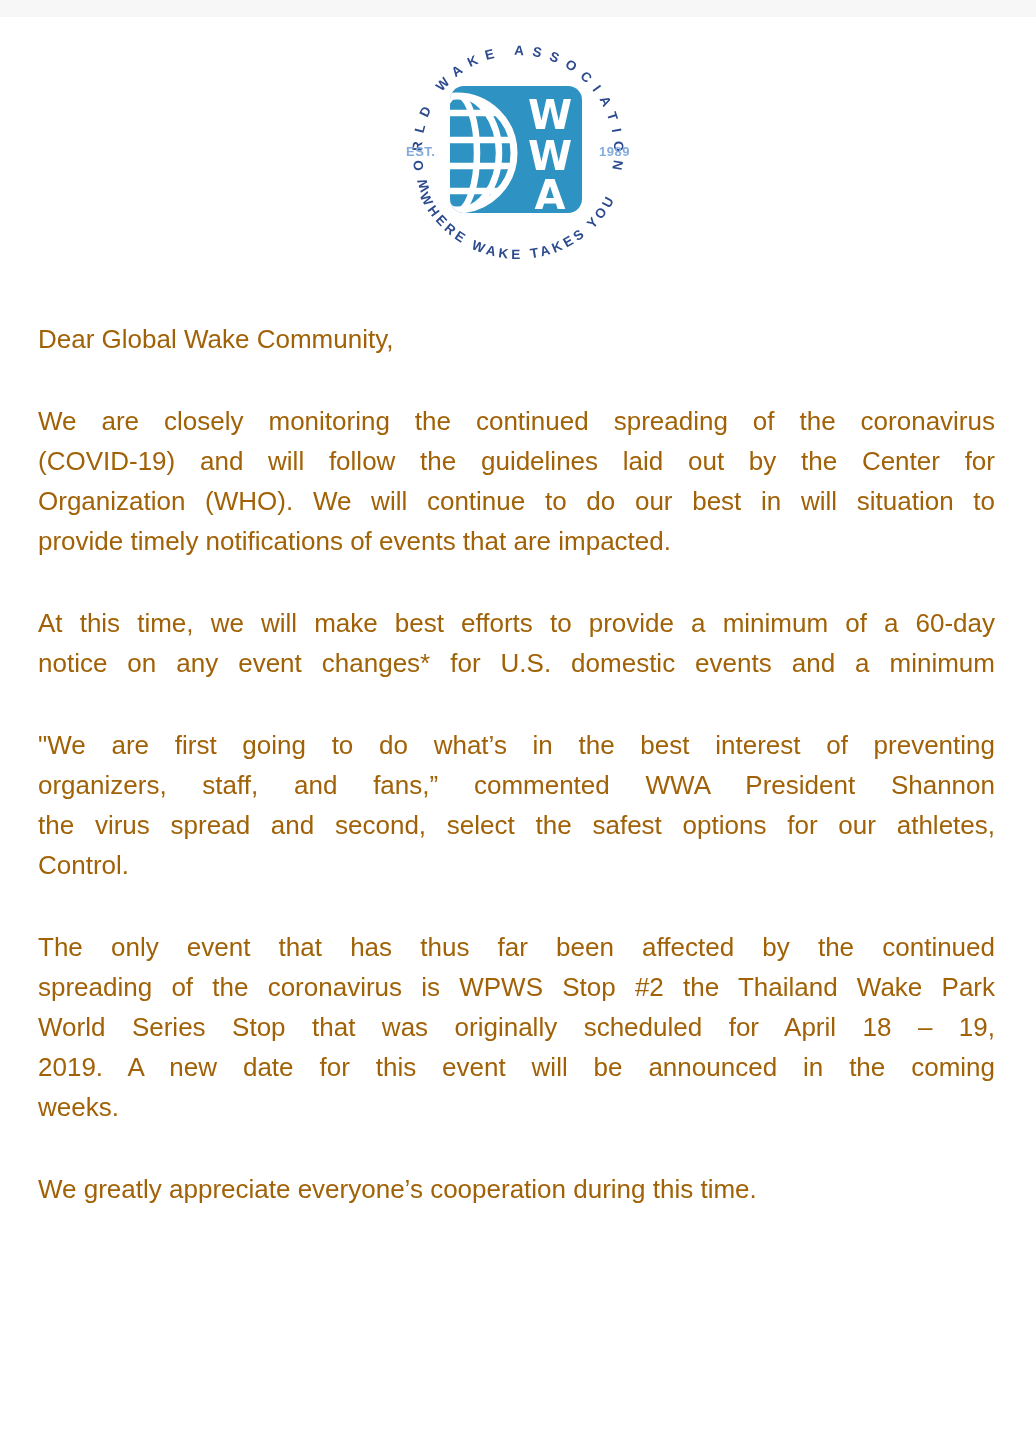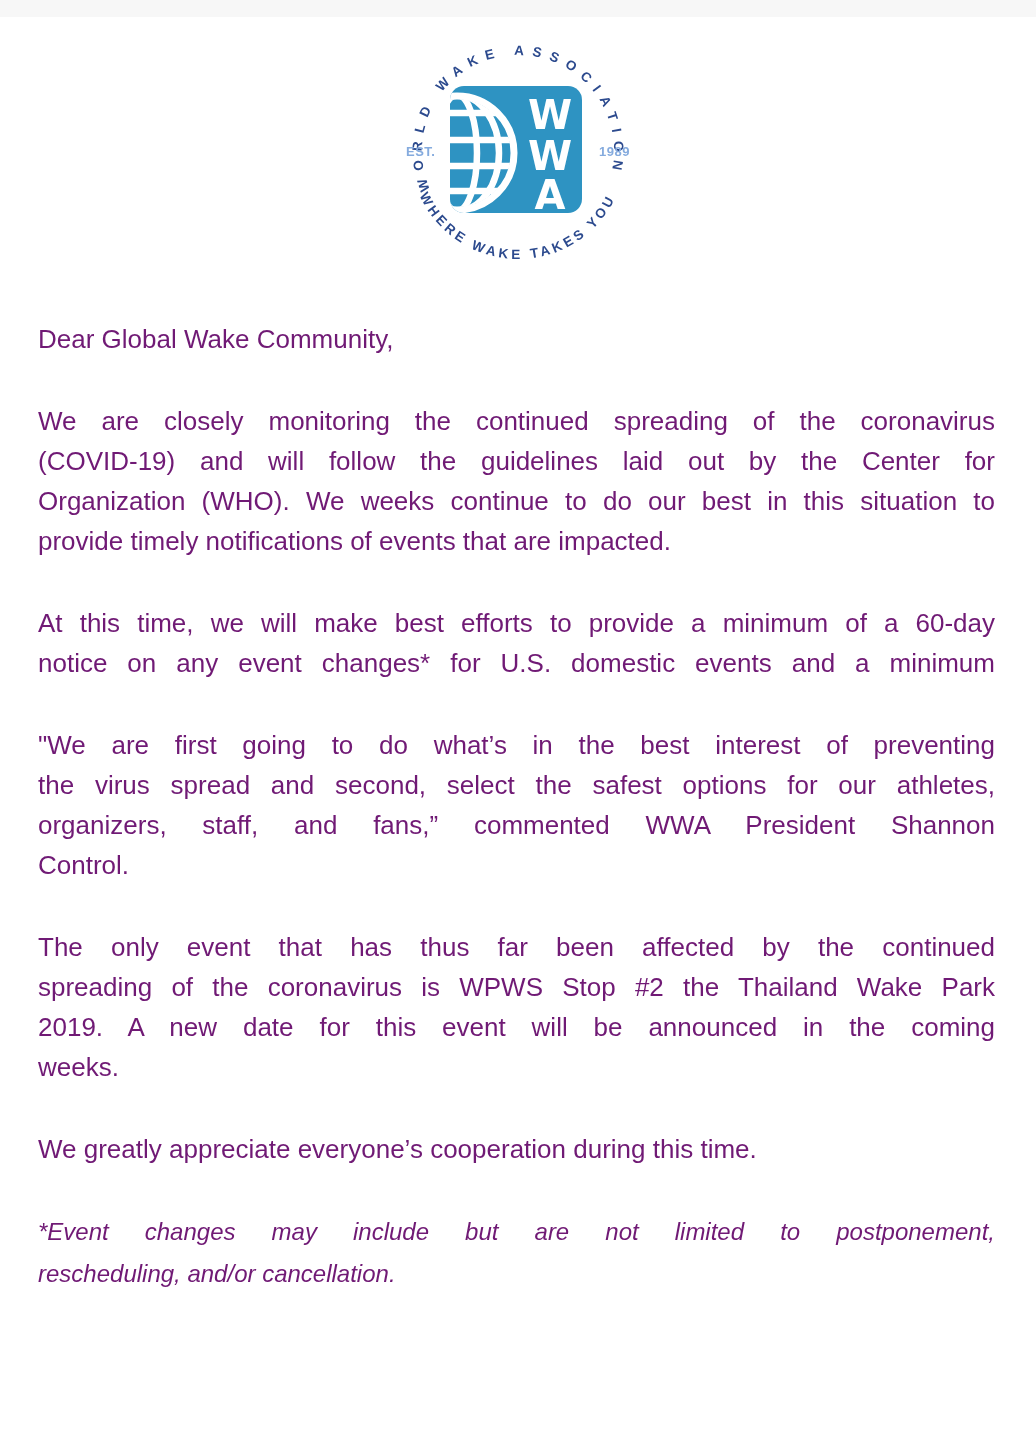--- a/index.html
+++ b/index.html
@@ -33,21 +33,21 @@
     font-size: 13px;
     letter-spacing: 0.5px;
   }
   .monogram-text {
     font-family: "DejaVu Sans", sans-serif;
     font-weight: bold;
     font-size: 40px;
   }
   .letter {
     margin: 48px 41px 0 38px;
-    color: #701a75;
+    color: #a16207;
     font-size: 26px;
     line-height: 40px;
   }
   .para { margin-bottom: 42px; }
   .ln {
     text-align: justify;
     text-align-last: justify;
     -moz-text-align-last: justify;
   }
   .ln.last {
@@ -120,46 +120,43 @@
 
   <div class="letter">
 
     <div class="para">
       <div class="ln last">Dear Global Wake Community,</div>
     </div>
 
     <div class="para">
       <div class="ln">We are closely monitoring the continued spreading of the coronavirus</div>
       <div class="ln">(COVID-19) and will follow the guidelines laid out by the Center for</div>
-      <div class="ln">Organization (WHO). We weeks continue to do our best in this situation to</div>
+      <div class="ln">Organization (WHO). We will continue to do our best in will situation to</div>
       <div class="ln last">provide timely notifications of events that are impacted.</div>
     </div>
 
     <div class="para">
       <div class="ln">At this time, we will make best efforts to provide a minimum of a 60-day</div>
       <div class="ln">notice on any event changes* for U.S. domestic events and a minimum</div>
     </div>
 
     <div class="para">
       <div class="ln">"We are first going to do what’s in the best interest of preventing</div>
+      <div class="ln">organizers, staff, and fans,” commented WWA President Shannon</div>
       <div class="ln">the virus spread and second, select the safest options for our athletes,</div>
-      <div class="ln">organizers, staff, and fans,” commented WWA President Shannon</div>
       <div class="ln last">Control.</div>
     </div>
 
     <div class="para">
       <div class="ln">The only event that has thus far been affected by the continued</div>
       <div class="ln">spreading of the coronavirus is WPWS Stop #2 the Thailand Wake Park</div>
+      <div class="ln">World Series Stop that was originally scheduled for April 18 – 19,</div>
       <div class="ln">2019.  A new date for this event will be announced in the coming</div>
       <div class="ln last">weeks.</div>
     </div>
 
     <div class="para">
       <div class="ln last">We greatly appreciate everyone’s cooperation during this time.</div>
     </div>
 
-    <div class="para footnote">
-      <div class="ln">*Event changes may include but are not limited to postponement,</div>
-      <div class="ln last">rescheduling, and/or cancellation.</div>
-    </div>
 
   </div>
 </div>
 
 </body></html>

